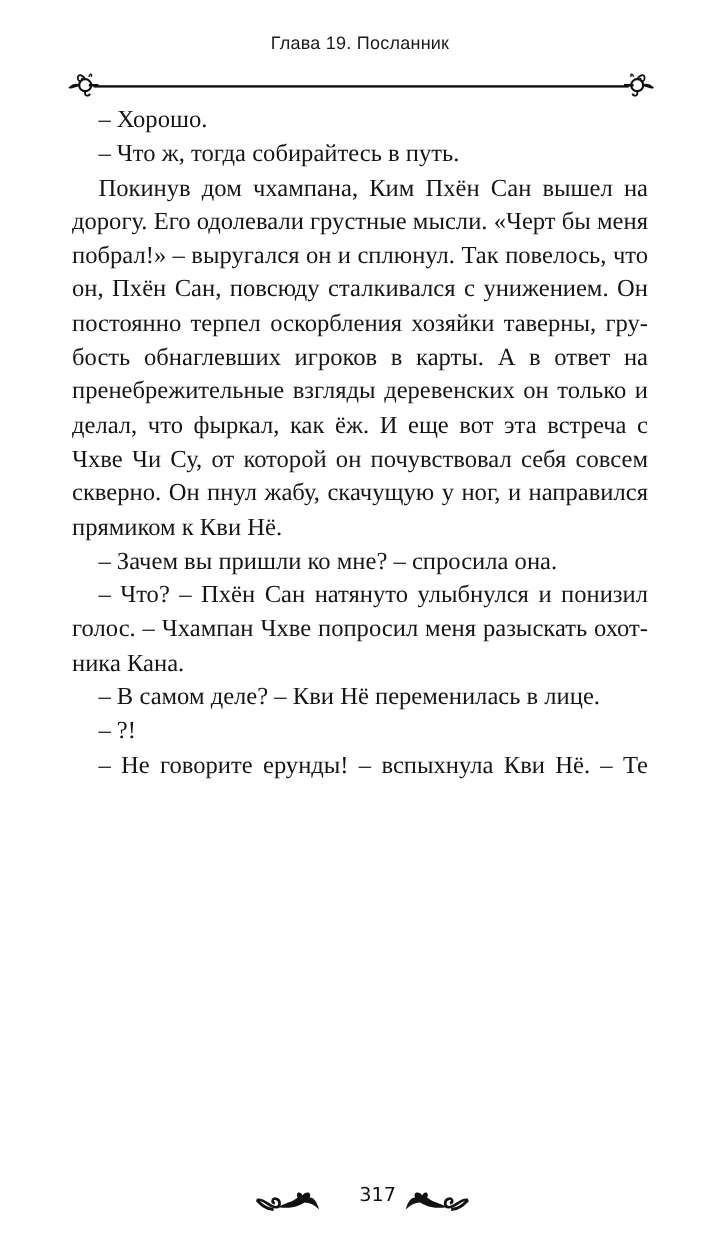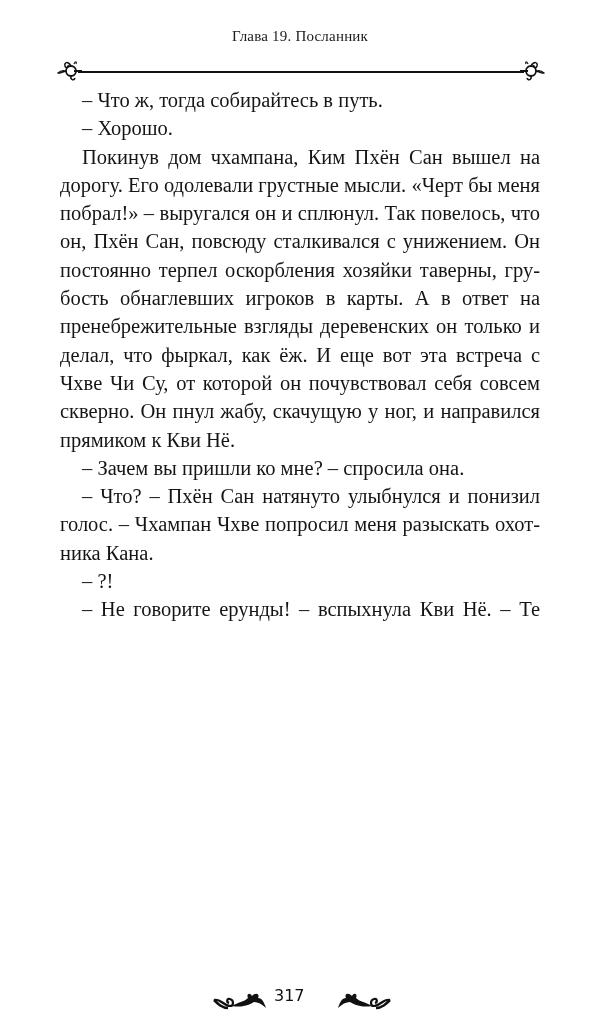--- a/index.html
+++ b/index.html
@@ -1,40 +1,40 @@
 <!DOCTYPE html>
 <html><head>
 <meta charset="utf-8">
 <style>
   html, body { margin: 0; padding: 0; background: #ffffff; }
   body { width: 600px; height: 1034px; position: relative; overflow: hidden; color: #111; }
   .header-title {
     position: absolute; top: 28px; left: 0; width: 600px; text-align: center;
-    font-family: Liberation Serif, serif; font-size: 15px; color: #1a1a1a;
+    font-family: Liberation Sans, sans-serif; font-size: 15px; color: #1a1a1a;
     letter-spacing: 0.2px;
   }
   .rule-wrap { position: absolute; top: 58px; left: 56px; width: 490px; height: 26px; }
   .rule-line { position: absolute; left: 22px; right: 22px; top: 13px; height: 2px; background: #111; }
   .orn { position: absolute; top: 0; width: 28px; height: 26px; }
   .orn.left { left: 0; }
   .orn.right { right: 0; }
   .body-text {
     position: absolute; top: 86px; left: 60px; width: 480px;
     font-family: "Liberation Serif", serif; font-size: 20.5px; line-height: 28.3px;
     color: #151515;
   }
   .p { margin: 0; text-align: justify; text-indent: 22px; hyphens: manual; }
   .p.last-justify { text-align-last: justify; }
   .footer { position: absolute; top: 984px; left: 0; width: 600px; height: 36px; }
   .footer-inner { position: absolute; left: 212px; top: 0; width: 180px; height: 36px; }
   .f-orn { position: absolute; top: 4px; width: 58px; height: 26px; }
   .f-orn.left { left: 0; }
   .f-orn.right { right: 0; }
   .page-num {
-    position: absolute; left: 62px; width: 56px; top: 2px; text-align: left;
+    position: absolute; left: 62px; width: 56px; top: 2px; text-align: right;
     font-family: "DejaVu Sans", sans-serif; font-size: 16px; color: #111;
   }
 </style>
 </head>
 <body>
 
 <div>
   <div class="header-title">Глава 19. Посланник</div>
   <div class="rule-wrap">
     <div class="rule-line"></div>
@@ -53,25 +53,26 @@
         <path d="M15 8 C12 3, 8 4, 9 8 C10 11, 13 9, 12 7" stroke="#111" stroke-width="1.5" fill="none"></path>
         <path d="M10 13 C6 14, 3 16, 2 15 C4 13, 7 12, 10 13" stroke="#111" stroke-width="1.3" fill="none"></path>
         <path d="M15 18 C14 22, 18 23, 19 20" stroke="#111" stroke-width="1.5" fill="none"></path>
         <path d="M18 6 C19 3, 21 3, 20 6" stroke="#111" stroke-width="1.2" fill="none"></path>
       </g>
     </svg>
   </div>
 </div>
 
 <div class="body-text">
+  <p class="p">– Хорошо.</p>
   <p class="p">– Что ж, тогда собирайтесь в путь.</p>
-  <p class="p">– Хорошо.</p>
   <p class="p">Покинув дом чхампана, Ким Пхён Сан вышел на до­рогу. Его одолевали грустные мысли. «Черт бы меня по­брал!» – выругался он и сплюнул. Так повелось, что он, Пхён Сан, повсюду сталкивался с унижением. Он по­стоянно терпел оскорбления хозяйки таверны, гру­бость обнаглевших игроков в карты. А в ответ на пренебрежительные взгляды деревенских он только и делал, что фыркал, как ёж. И еще вот эта встреча с Чхве Чи Су, от которой он почувствовал себя совсем скверно. Он пнул жабу, скачущую у ног, и направился прямиком к Кви Нё.</p>
   <p class="p">– Зачем вы пришли ко мне? – спросила она.</p>
   <p class="p">– Что? – Пхён Сан натянуто улыбнулся и понизил голос. – Чхампан Чхве попросил меня разыскать охот­ника Кана.</p>
+  <p class="p">– В самом деле? – Кви Нё переменилась в лице.</p>
   <p class="p">– ?!</p>
   <p class="p last-justify">– Не говорите ерунды! – вспыхнула Кви Нё. – Те</p>
 </div>
 
 <div class="footer">
   <div class="footer-inner">
     <svg class="f-orn left" viewBox="0 0 58 26">
       <path d="M2 12 C8 10, 12 18, 18 18 C22 18, 22 12, 18 11 C15 10, 14 14, 17 15" stroke="#111" stroke-width="2.2" fill="none"></path>
       <path d="M2 12 C6 16, 10 20, 16 20" stroke="#111" stroke-width="2.5" fill="none"></path>
       <path d="M20 18 C26 14, 32 14, 36 10 C34 6, 38 4, 40 8 C44 4, 48 6, 46 10 C50 10, 52 14, 54 20 C50 16, 46 14, 42 14 C38 16, 32 20, 20 18 Z" fill="#111"></path>

